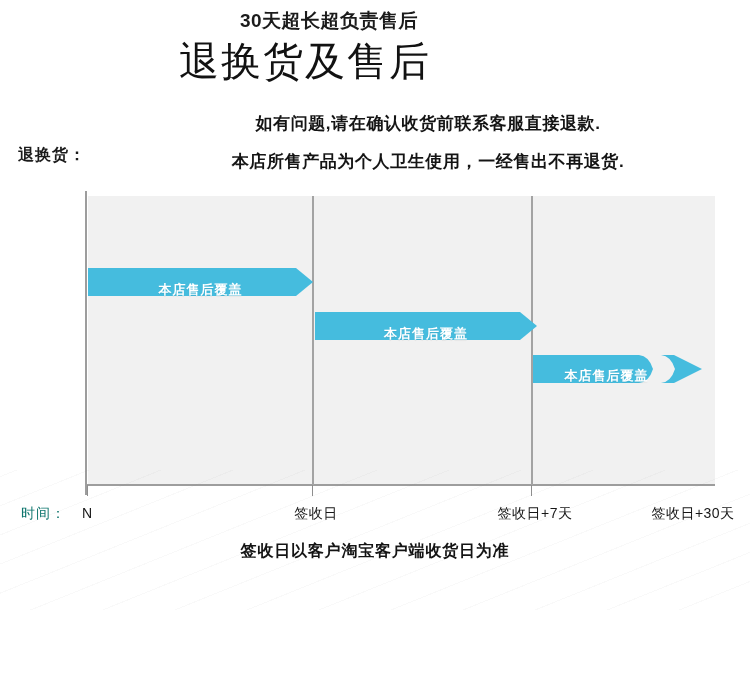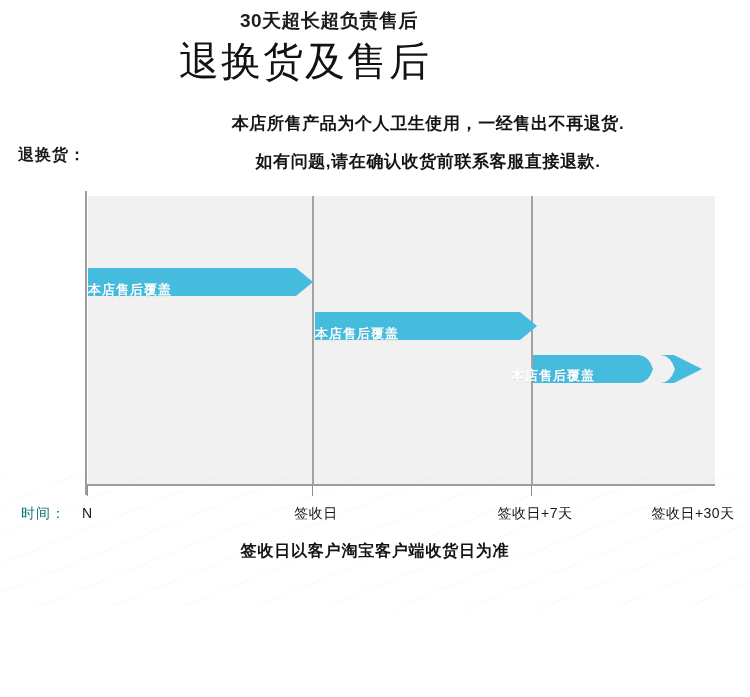--- a/index.html
+++ b/index.html
@@ -97,21 +97,21 @@
     width: 1px; height: 11px;
     background: #8e8e8e;
   }
 
   
   .bar {
     position: absolute;
     height: 44px;
     display: flex;
     align-items: center;
-    justify-content: flex-start;
+    justify-content: center;
   }
   .bar svg { position: absolute; left: 0; top: 0; overflow: visible; }
   .bar-label {
     position: relative;
     z-index: 2;
     font-size: 13px;
     font-weight: 700;
     color: #ffffff;
     letter-spacing: 1px;
     white-space: nowrap;
@@ -169,22 +169,22 @@
 </head>
 <body>
 
 <div class="page">
 
   <div class="eyebrow">30天超长超负责售后</div>
   <div class="headline">退换货及售后</div>
 
   <div class="policy-label">退换货：</div>
   <div class="policy-lines">
+    <div class="policy-line">如有问题,请在确认收货前联系客服直接退款.</div>
     <div class="policy-line">本店所售产品为个人卫生使用，一经售出不再退货.</div>
-    <div class="policy-line">如有问题,请在确认收货前联系客服直接退款.</div>
   </div>
 
   <div class="chart">
 
     <div class="plot-bg"></div>
     <div class="axis-y"></div>
     <div class="axis-x"></div>
 
     <div class="divider" style="left:312px"></div>
     <div class="divider" style="left:531px"></div>

